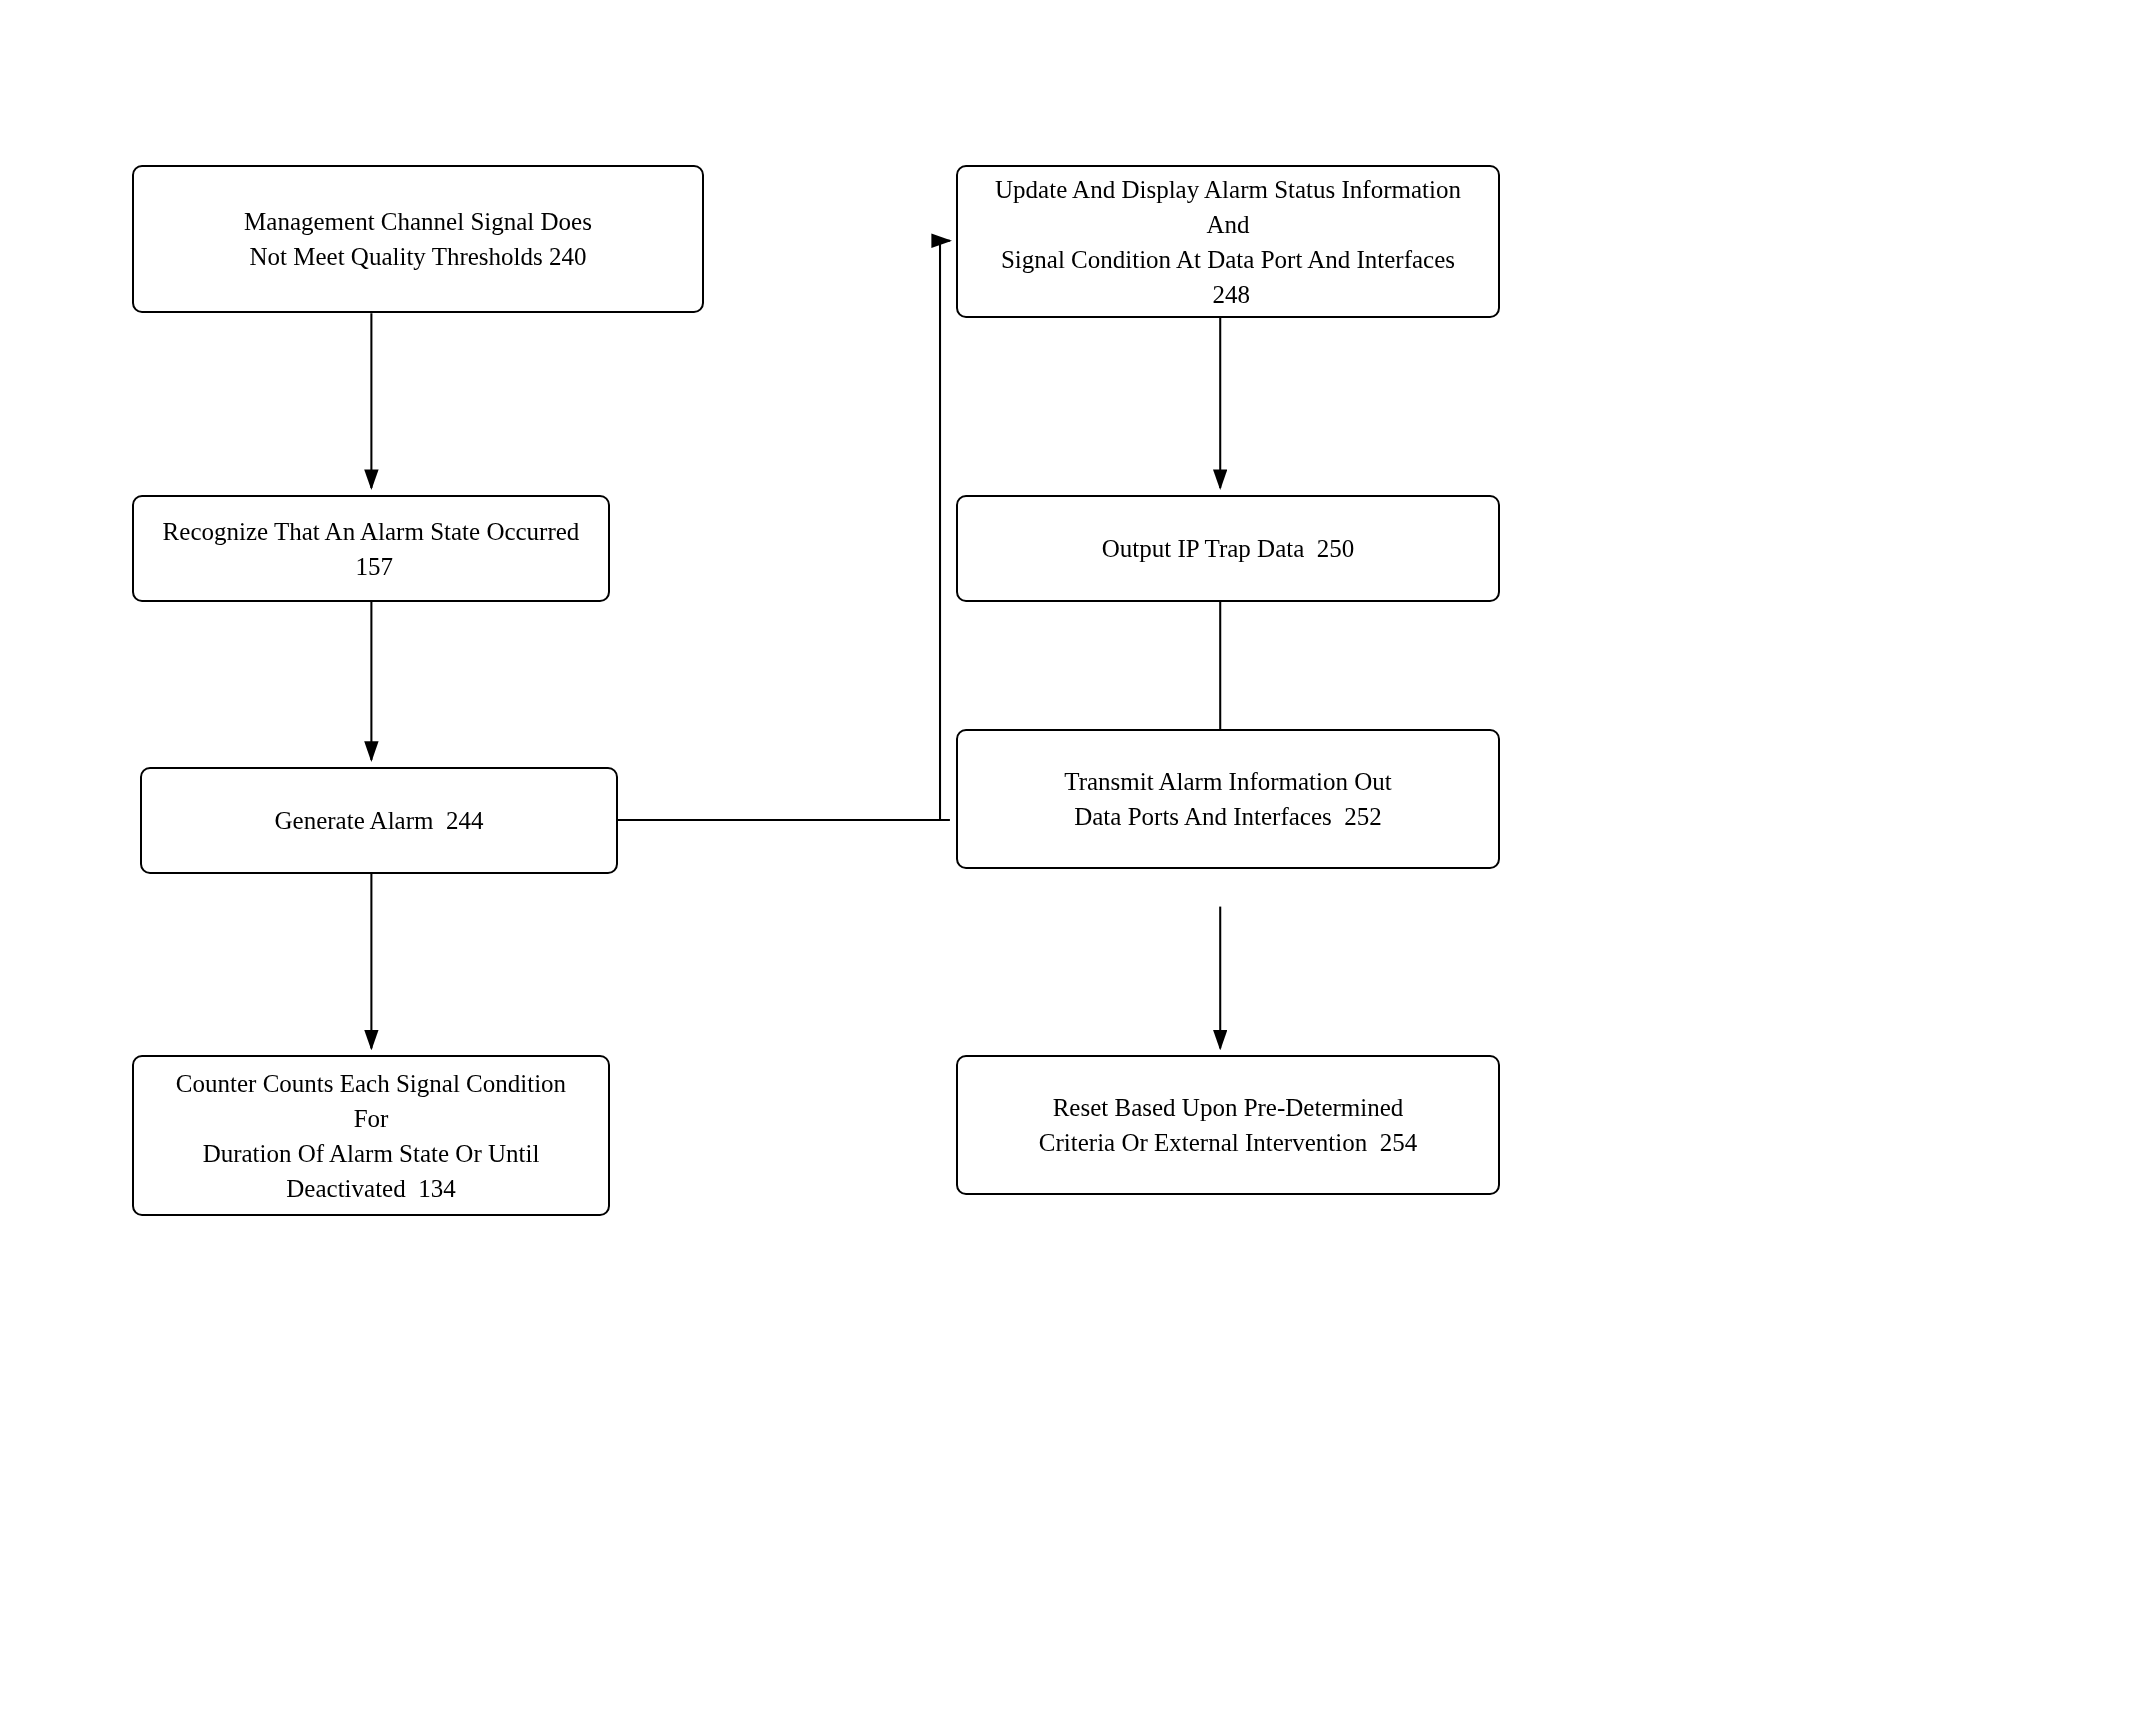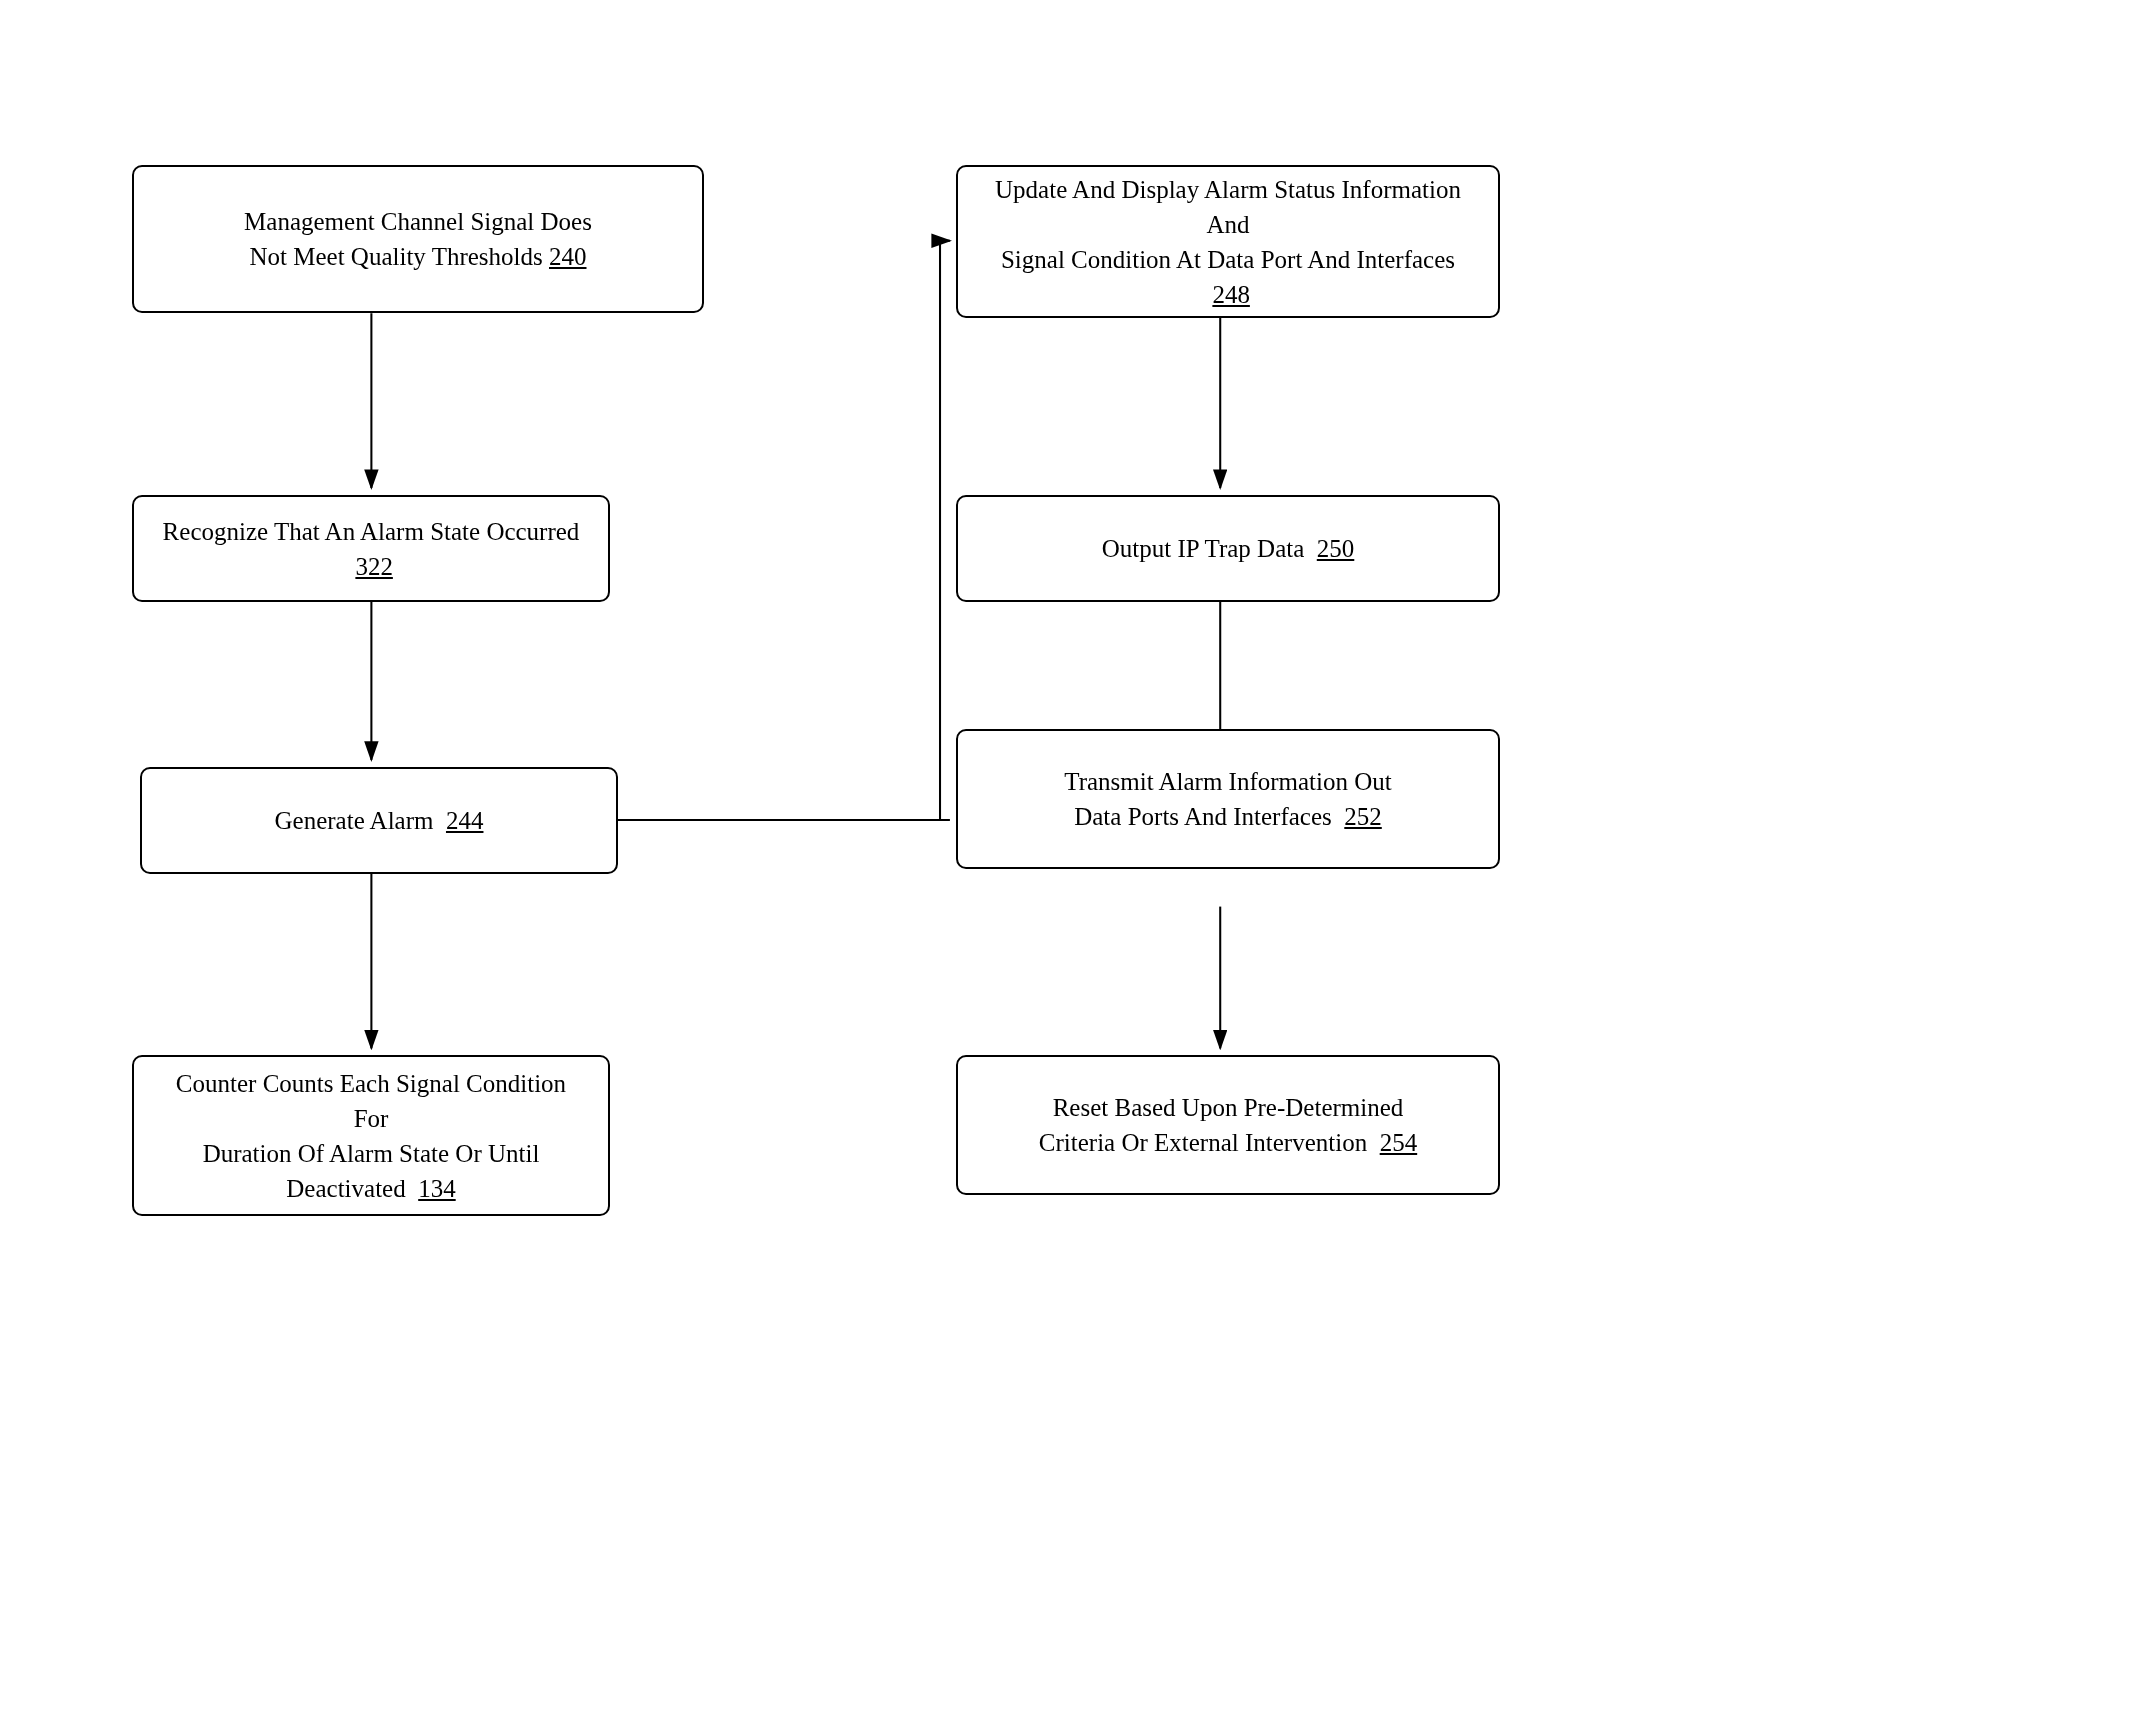--- a/index.html
+++ b/index.html
@@ -28,21 +28,20 @@
       display: flex;
       align-items: center;
       justify-content: center;
       text-align: center;
       padding: 16.5px 25px;
       font-size: 25px;
       line-height: 1.4;
     }
 
     .underline {
-      text-decoration: underline;
       margin-top: 32px;
     }
 
     
     .arrows-svg {
       position: absolute;
       top: 0;
       left: 0;
       width: 100%;
       height: 100%;
@@ -79,21 +78,21 @@
   </svg>
 
   <div class="flow-box" style="left:66px; top:99px; width:572px; height:148px;">
     <div>
       Management Channel Signal Does<br>Not Meet Quality Thresholds <span class="underline">240</span>
     </div>
   </div>
 
   <div class="flow-box" style="left:66px; top:429px; width:478px; height:107px;">
     <div>
-      Recognize That An Alarm State Occurred &nbsp;<span class="underline">322</span>
+      Recognize That An Alarm State Occurred &nbsp;<span class="underline">157</span>
     </div>
   </div>
 
   <div class="flow-box" style="left:74px; top:701px; width:478px; height:107px;">
     <div>
       Generate Alarm &nbsp;<span class="underline">244</span>
     </div>
   </div>
 
   <div class="flow-box" style="left:66px; top:989px; width:478px; height:161px;">

